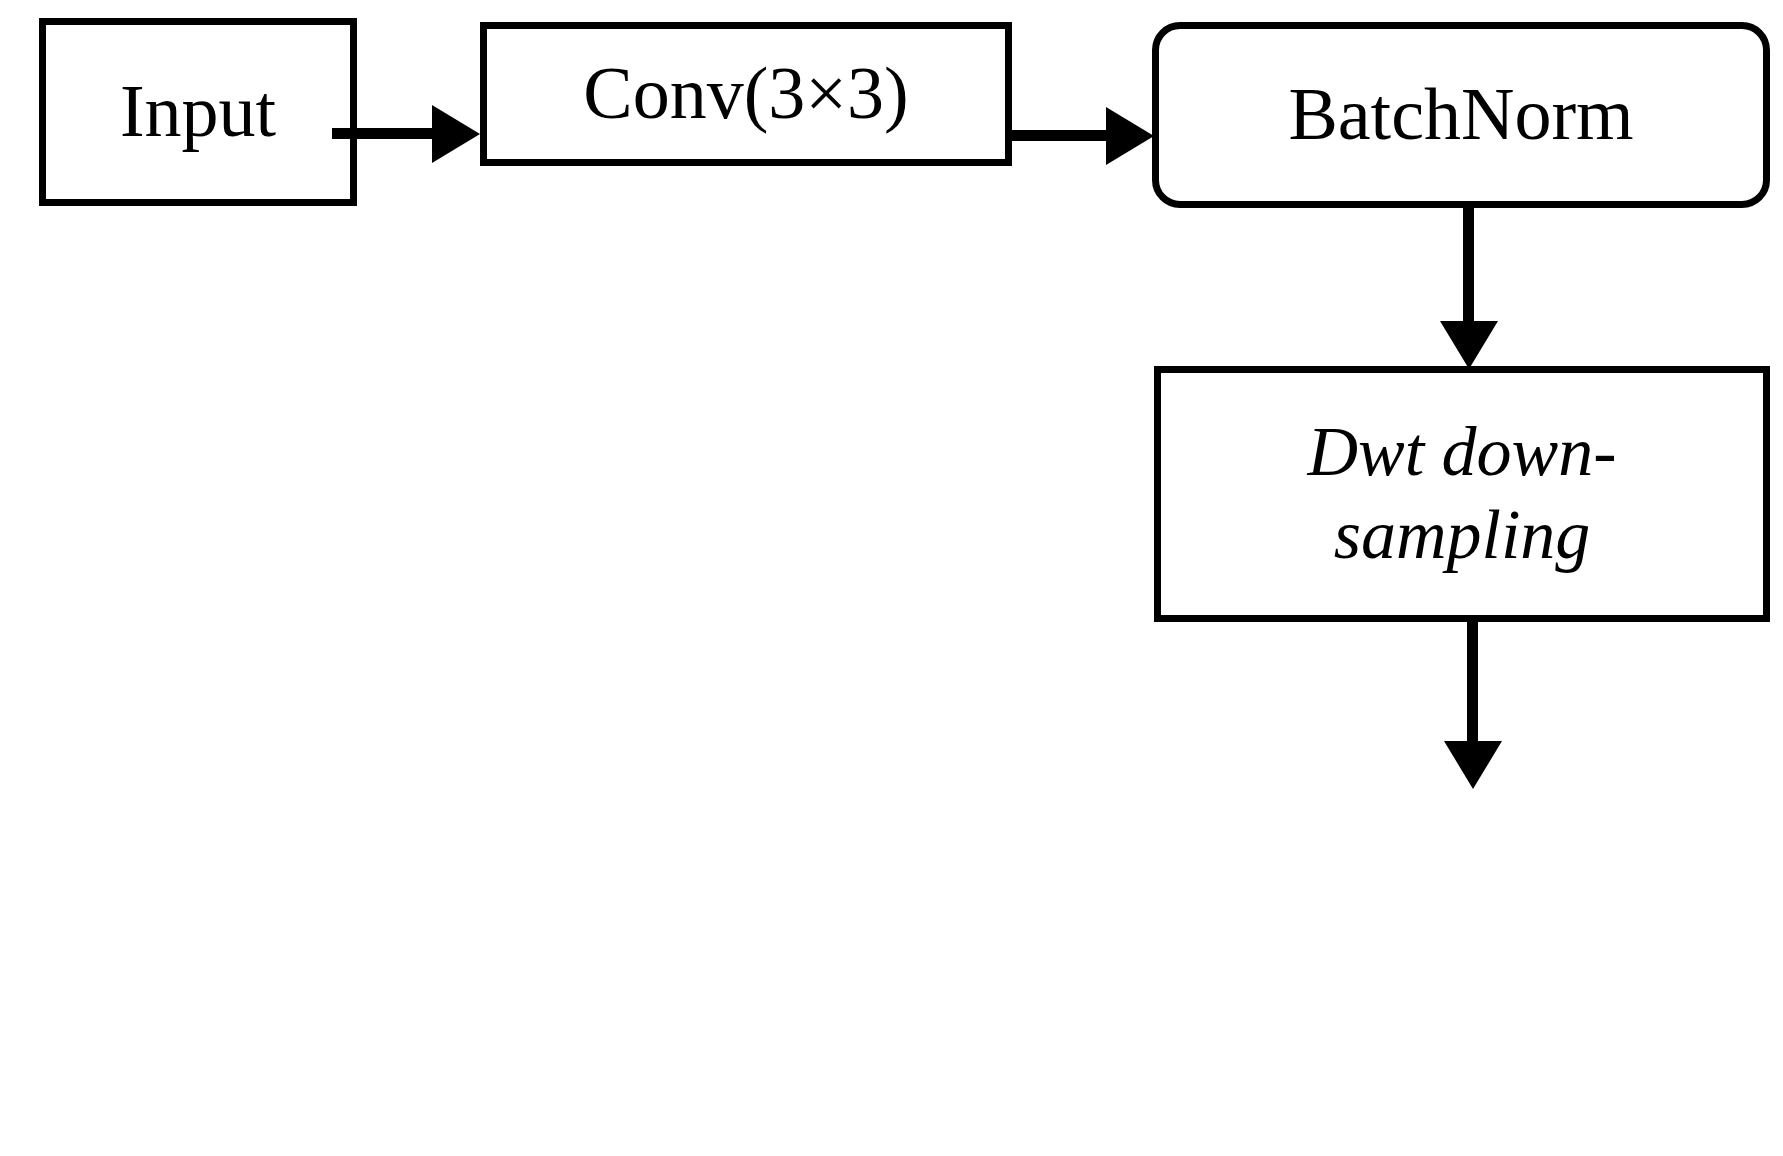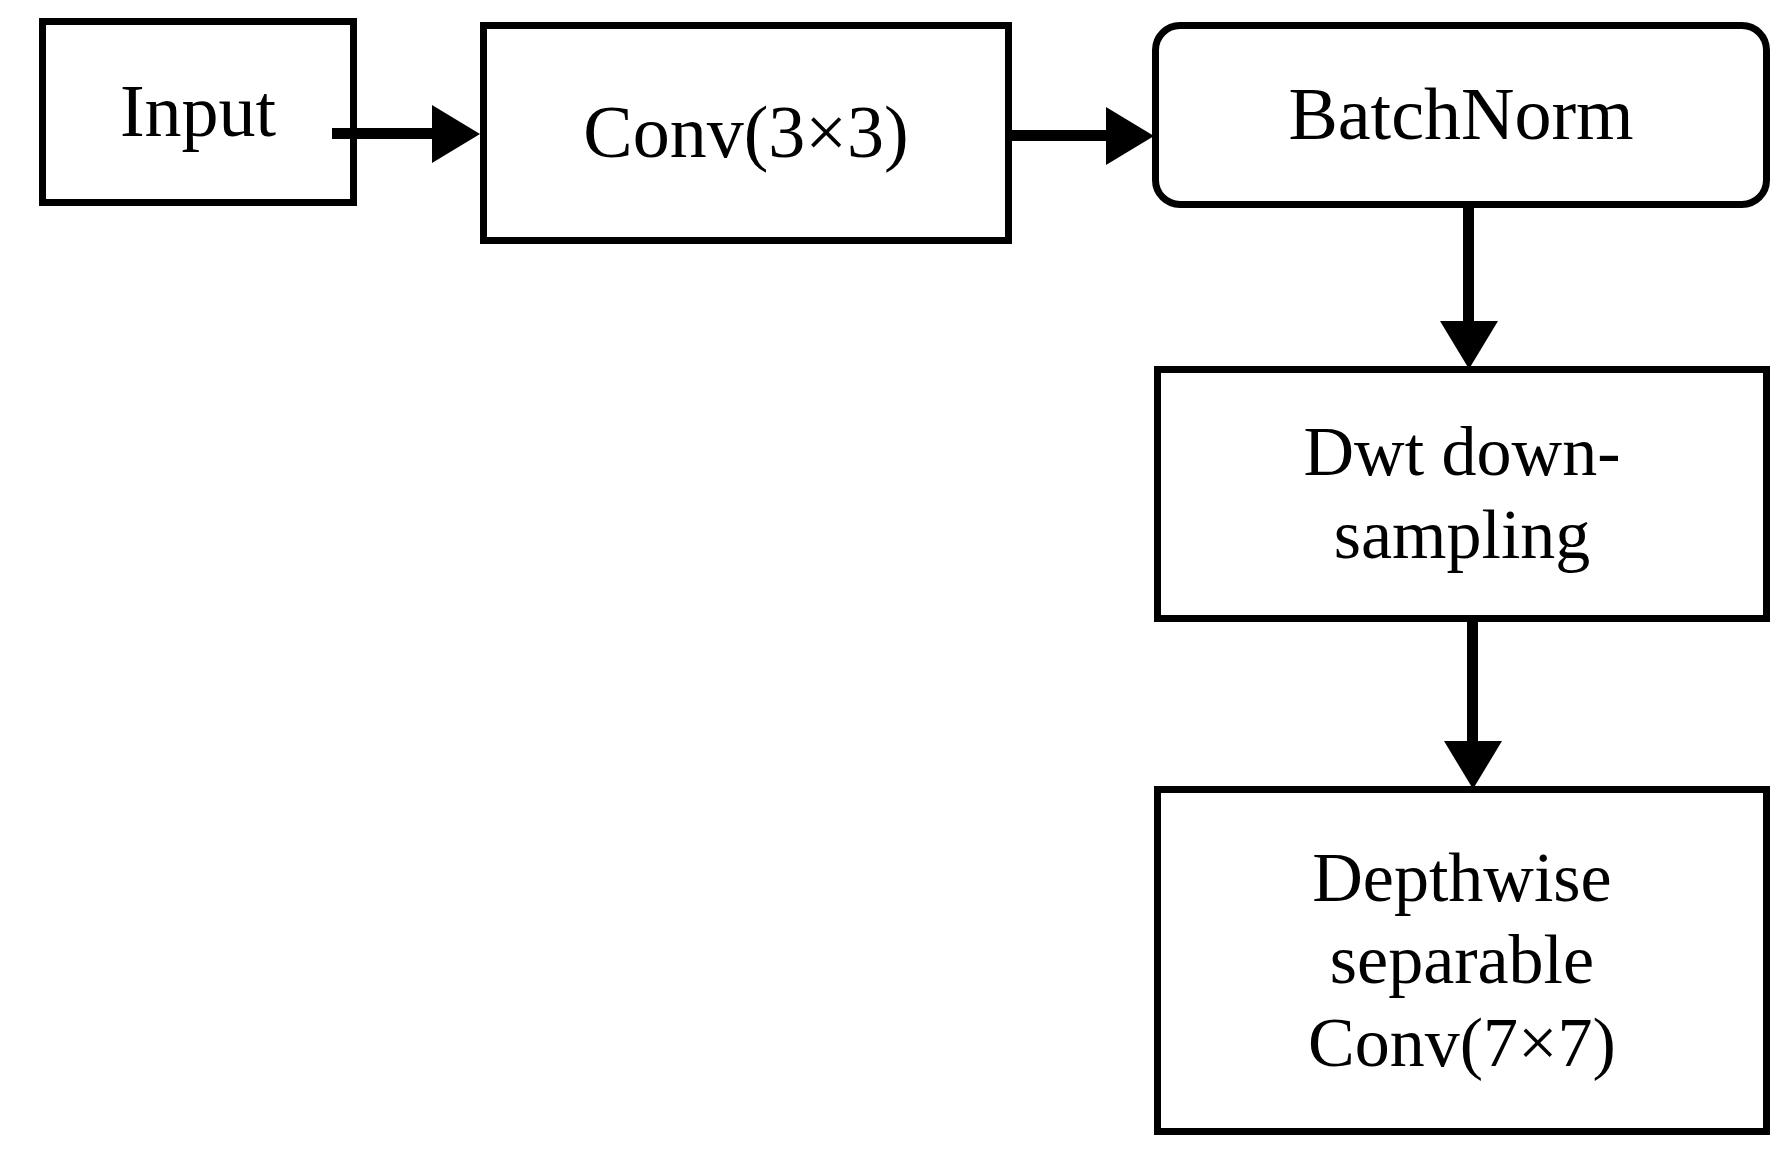--- a/index.html
+++ b/index.html
@@ -30,23 +30,23 @@
   }
   .node .node-label {
     display: block;
     width: 100%;
     padding: 0 6px;
     box-sizing: border-box;
   }
 
   
   #node-input      { left: 15px;   top: 18px;  width: 318px; height: 188px; font-size: 74px; margin-left: 24px; }
-  #node-conv3      { left: 480px;  top: 22px;  width: 532px; height: 222px; font-size: 74px; }
+  #node-conv3      { left: 480px;  top: 22px;  width: 532px; height: 144px; font-size: 74px; }
   #node-batchnorm  { left: 1152px; top: 22px;  width: 618px; height: 186px; font-size: 74px; border-radius: 28px; }
-  #node-dwt        { left: 1154px; top: 366px; width: 616px; height: 256px; font-size: 70px; }
+  #node-dwt        { left: 1154px; top: 366px; width: 616px; height: 256px; font-size: 70px; font-style: italic; }
   #node-dsconv     { left: 1154px; top: 786px; width: 616px; height: 349px; font-size: 70px; }
 
   
   .edge { position: absolute; }
   .edge .shaft-h {
     position: absolute;
     height: 11px;
     background: #000000;
     top: 0;
     left: 0;
@@ -108,25 +108,20 @@
 
   <div class="node" id="node-batchnorm">
     <span class="node-label">BatchNorm</span>
   </div>
 
   <div class="node" id="node-dwt">
     <span class="node-label">Dwt down-
 sampling</span>
   </div>
 
-  <div class="node" id="node-dsconv">
-    <span class="node-label">Depthwise
-separable
-Conv(7×7)</span>
-  </div>
 
   <div class="edge" id="edge-input-conv3">
     <div class="shaft-h"></div>
     <div class="head-right"></div>
   </div>
 
   <div class="edge" id="edge-conv3-batchnorm">
     <div class="shaft-h"></div>
     <div class="head-right"></div>
   </div>

